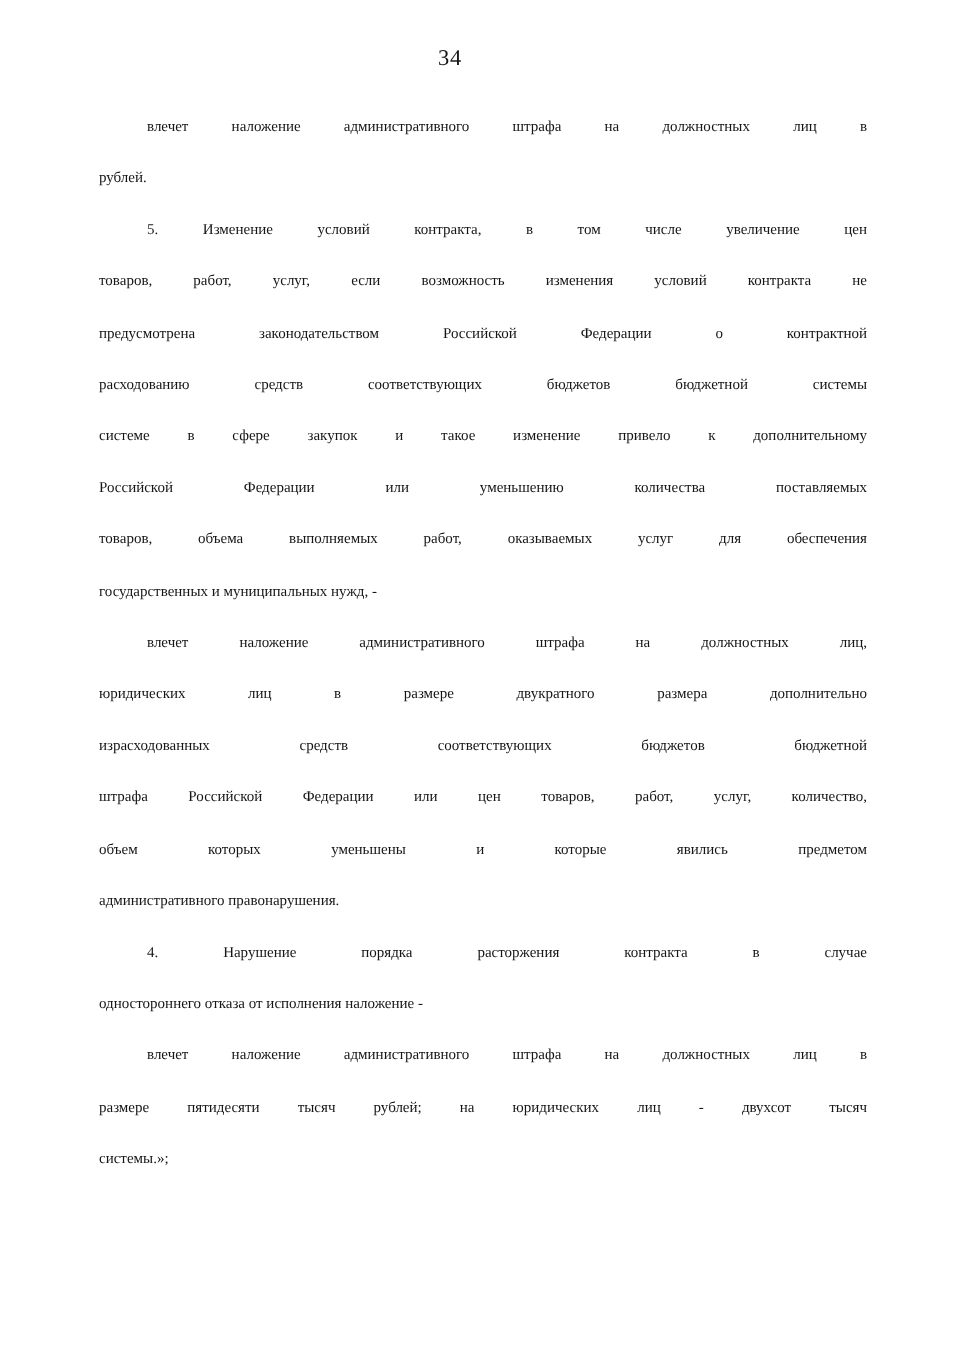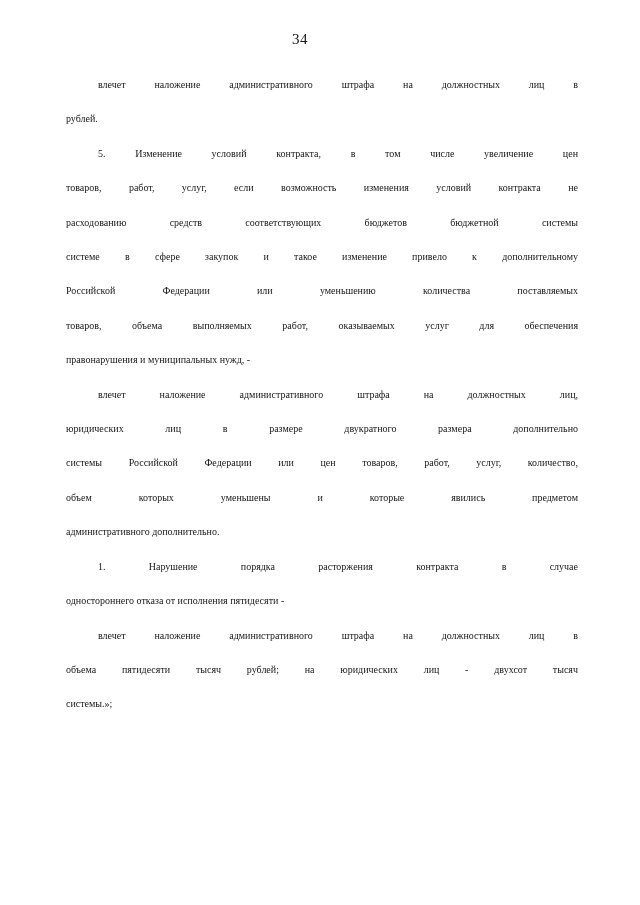--- a/index.html
+++ b/index.html
@@ -58,36 +58,38 @@
 <div class="page">
   <div class="page-number">34</div>
   <div class="doc-body" id="doc-body">
       <div class="paragraph">
         <div class="line first">влечет наложение административного штрафа на должностных лиц в</div>
         <div class="line last">рублей.</div>
       </div>
       <div class="paragraph">
         <div class="line first">5. Изменение условий контракта, в том числе увеличение цен</div>
         <div class="line">товаров, работ, услуг, если возможность изменения условий контракта не</div>
+        <div class="line">предусмотрена законодательством Российской Федерации о контрактной</div>
         <div class="line">расходованию средств соответствующих бюджетов бюджетной системы</div>
         <div class="line">системе в сфере закупок и такое изменение привело к дополнительному</div>
         <div class="line">Российской Федерации или уменьшению количества поставляемых</div>
         <div class="line">товаров, объема выполняемых работ, оказываемых услуг для обеспечения</div>
-        <div class="line last">правонарушения и муниципальных нужд, -</div>
+        <div class="line last">государственных и муниципальных нужд, -</div>
       </div>
       <div class="paragraph">
         <div class="line first">влечет наложение административного штрафа на должностных лиц,</div>
         <div class="line">юридических лиц в размере двукратного размера дополнительно</div>
-        <div class="line">системы Российской Федерации или цен товаров, работ, услуг, количество,</div>
+        <div class="line">израсходованных средств соответствующих бюджетов бюджетной</div>
+        <div class="line">штрафа Российской Федерации или цен товаров, работ, услуг, количество,</div>
         <div class="line">объем которых уменьшены и которые явились предметом</div>
-        <div class="line last">административного дополнительно.</div>
+        <div class="line last">административного правонарушения.</div>
       </div>
       <div class="paragraph">
-        <div class="line first">1. Нарушение порядка расторжения контракта в случае</div>
-        <div class="line last">одностороннего отказа от исполнения пятидесяти -</div>
+        <div class="line first">4. Нарушение порядка расторжения контракта в случае</div>
+        <div class="line last">одностороннего отказа от исполнения наложение -</div>
       </div>
       <div class="paragraph">
         <div class="line first">влечет наложение административного штрафа на должностных лиц в</div>
-        <div class="line">объема пятидесяти тысяч рублей; на юридических лиц - двухсот тысяч</div>
+        <div class="line">размере пятидесяти тысяч рублей; на юридических лиц - двухсот тысяч</div>
         <div class="line last">системы.»;</div>
       </div>
     </div>
 </div>
 
 </body></html>

